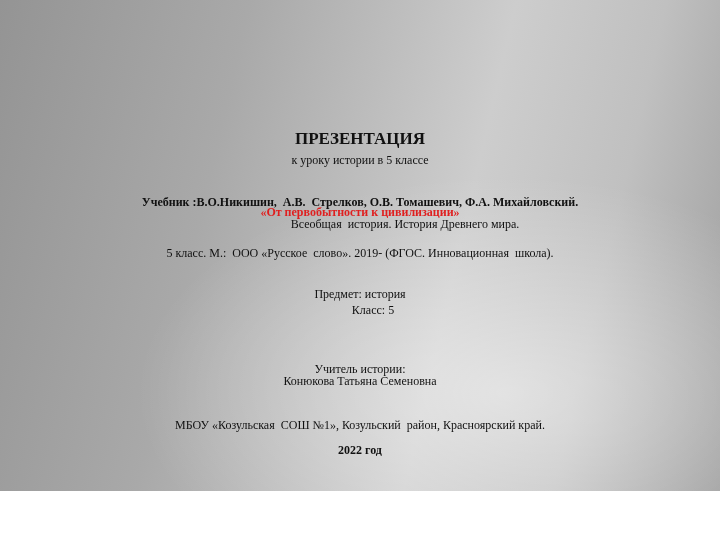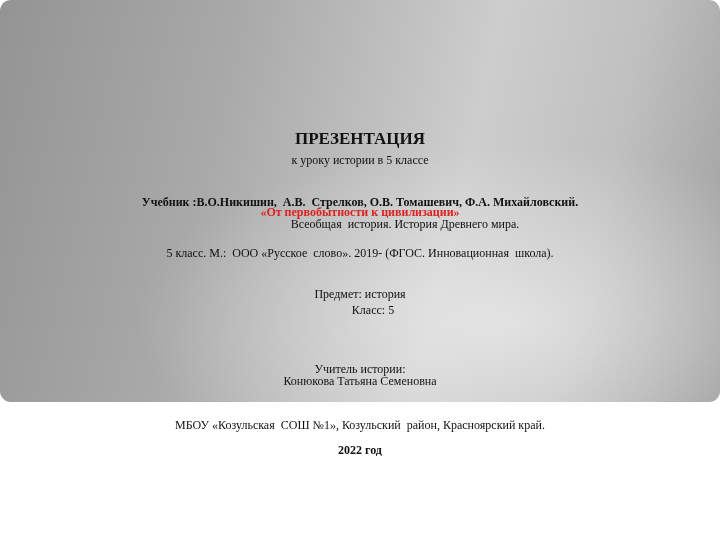--- a/index.html
+++ b/index.html
@@ -5,27 +5,26 @@
   html, body {
     margin: 0;
     padding: 0;
     width: 720px;
     height: 540px;
     overflow: hidden;
   }
   .slide {
     position: relative;
     width: 720px;
-    height: 402px;
+    height: 491px;
     
     background:
       radial-gradient(ellipse 75% 65% at 70% 80%, rgba(255,255,255,0.50), rgba(255,255,255,0) 68%),
       linear-gradient(103deg, #949494 0%, #a9a9a9 30%, #cdcdcd 62%, #c0c0c0 80%, #9d9d9d 100%);
     font-family: "Liberation Serif", "DejaVu Serif", serif;
-    border-radius: 11px;
   }
   .line {
     position: absolute;
     left: 0;
     width: 100%;
     text-align: center;
     white-space: pre-wrap;
     color: #111111;
     font-size: 12px;
     line-height: 20px;

